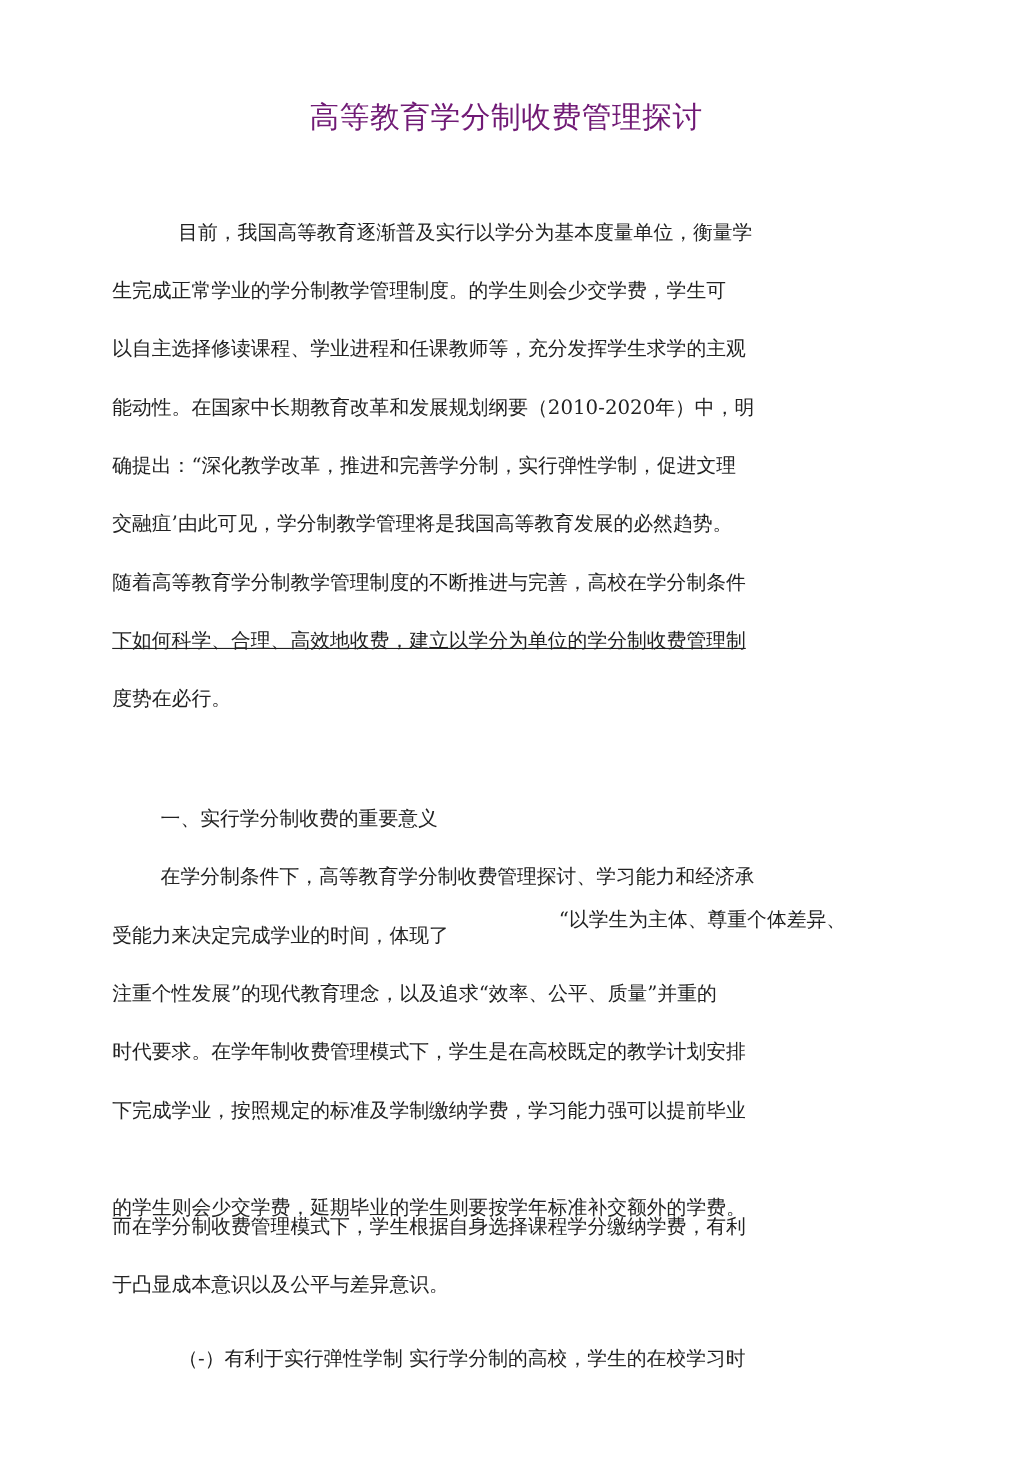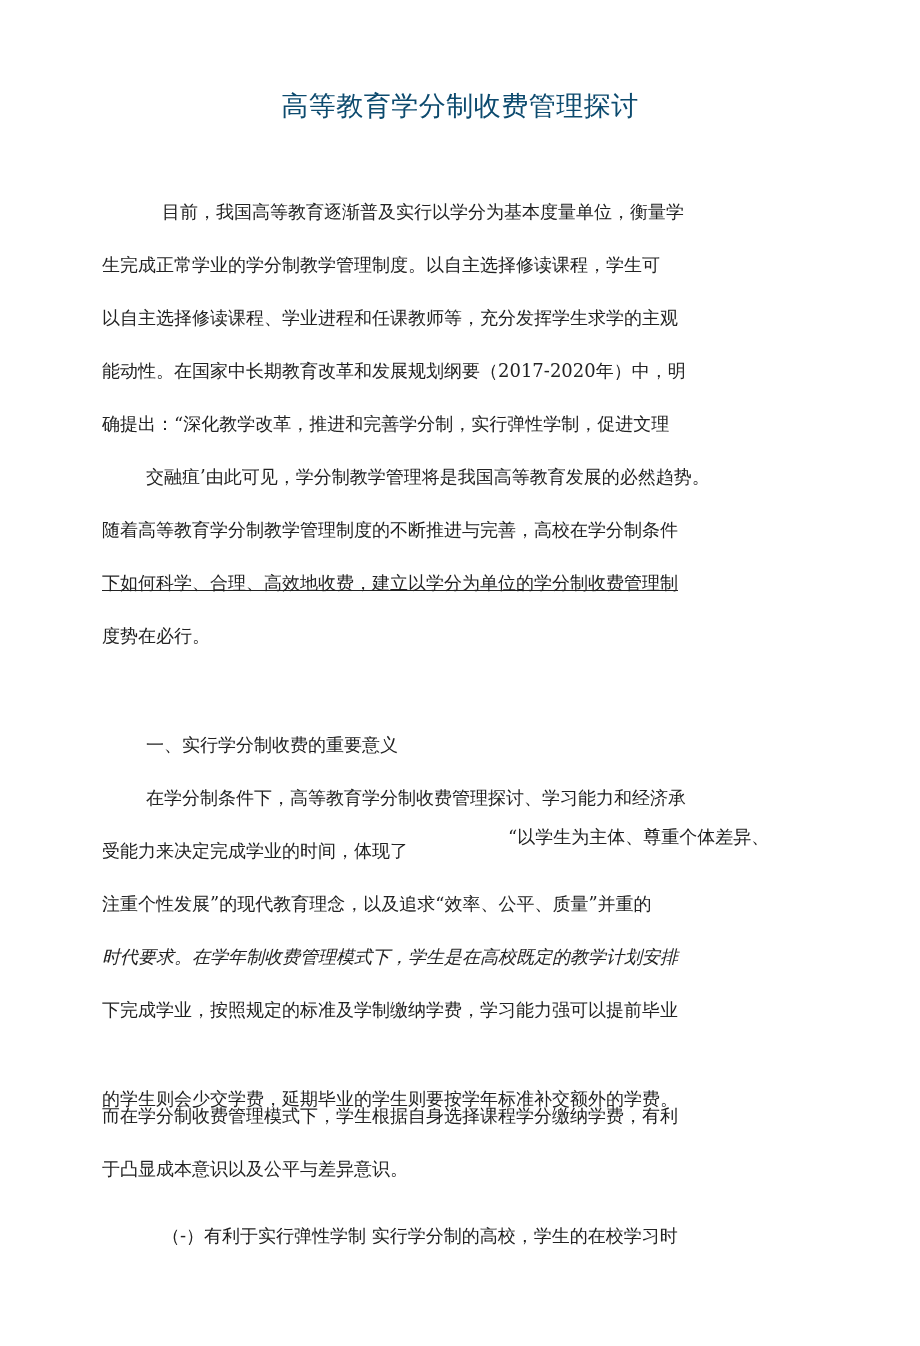--- a/index.html
+++ b/index.html
@@ -1,48 +1,48 @@
 <!DOCTYPE html>
 <html><head>
 <meta charset="utf-8">
 <style>
   html, body { margin: 0; padding: 0; background: #ffffff; }
   body { width: 920px; height: 1346px; position: relative; overflow: hidden;
          font-family: "DejaVu Serif", "Liberation Serif", serif; color: #1a1a1a; }
   .title { position: absolute; left: 0; width: 920px; top: 88px; text-align: center;
            font-family: "DejaVu Sans", "Liberation Sans", sans-serif; font-size: 27px;
-           color: #0c4a6e; letter-spacing: 0.5px; }
+           color: #701a75; letter-spacing: 0.5px; }
   .line { position: absolute; font-size: 18px; white-space: nowrap; line-height: 24px; color: #222; }
 </style>
 </head>
 <body>
 
 <div>
   <div class="title">高等教育学分制收费管理探讨</div>
 
   <div>
     <div class="line" style="left:162px; top:200px;">目前，我国高等教育逐渐普及实行以学分为基本度量单位，衡量学</div>
-    <div class="line" style="left:102px; top:253px;">生完成正常学业的学分制教学管理制度。以自主选择修读课程，学生可</div>
+    <div class="line" style="left:102px; top:253px;">生完成正常学业的学分制教学管理制度。的学生则会少交学费，学生可</div>
     <div class="line" style="left:102px; top:306px;">以自主选择修读课程、学业进程和任课教师等，充分发挥学生求学的主观</div>
-    <div class="line" style="left:102px; top:359px;">能动性。在国家中长期教育改革和发展规划纲要（2017-2020年）中，明</div>
+    <div class="line" style="left:102px; top:359px;">能动性。在国家中长期教育改革和发展规划纲要（2010-2020年）中，明</div>
     <div class="line" style="left:102px; top:412px;text-align:center;">确提出：“深化教学改革，推进和完善学分制，实行弹性学制，促进文理</div>
-    <div class="line" style="left:102px; top:465px;margin-left:44px;">交融疽’由此可见，学分制教学管理将是我国高等教育发展的必然趋势。</div>
+    <div class="line" style="left:102px; top:465px;">交融疽’由此可见，学分制教学管理将是我国高等教育发展的必然趋势。</div>
     <div class="line" style="left:102px; top:518px;">随着高等教育学分制教学管理制度的不断推进与完善，高校在学分制条件</div>
     <div class="line" style="left:102px; top:571px;text-decoration:underline;">下如何科学、合理、高效地收费，建立以学分为单位的学分制收费管理制</div>
     <div class="line" style="left:102px; top:624px;">度势在必行。</div>
   </div>
 
   <div class="line" style="left:146px; top:733px;">一、实行学分制收费的重要意义</div>
 
   <div>
     <div class="line" style="left:146px; top:786px;">在学分制条件下，高等教育学分制收费管理探讨、学习能力和经济承</div>
     <div class="line" style="left:102px; top:839px;">受能力来决定完成学业的时间，体现了</div>
     <div class="line" style="left:508px; top:825px;">“以学生为主体、尊重个体差异、</div>
     <div class="line" style="left:102px; top:892px;">注重个性发展”的现代教育理念，以及追求“效率、公平、质量”并重的</div>
-    <div class="line" style="left:102px; top:945px;font-style:italic;">时代要求。在学年制收费管理模式下，学生是在高校既定的教学计划安排</div>
+    <div class="line" style="left:102px; top:945px;">时代要求。在学年制收费管理模式下，学生是在高校既定的教学计划安排</div>
     <div class="line" style="left:102px; top:998px;">下完成学业，按照规定的标准及学制缴纳学费，学习能力强可以提前毕业</div>
     <div class="line" style="left:102px; top:1059px;margin-top:28px;">的学生则会少交学费，延期毕业的学生则要按学年标准补交额外的学费。</div>
     <div class="line" style="left:102px; top:1104px;">而在学分制收费管理模式下，学生根据自身选择课程学分缴纳学费，有利</div>
     <div class="line" style="left:102px; top:1157px;">于凸显成本意识以及公平与差异意识。</div>
   </div>
 
   <div class="line" style="left:162px; top:1224px;">（-）有利于实行弹性学制  实行学分制的高校，学生的在校学习时</div>
 </div>
 
 </body></html>

